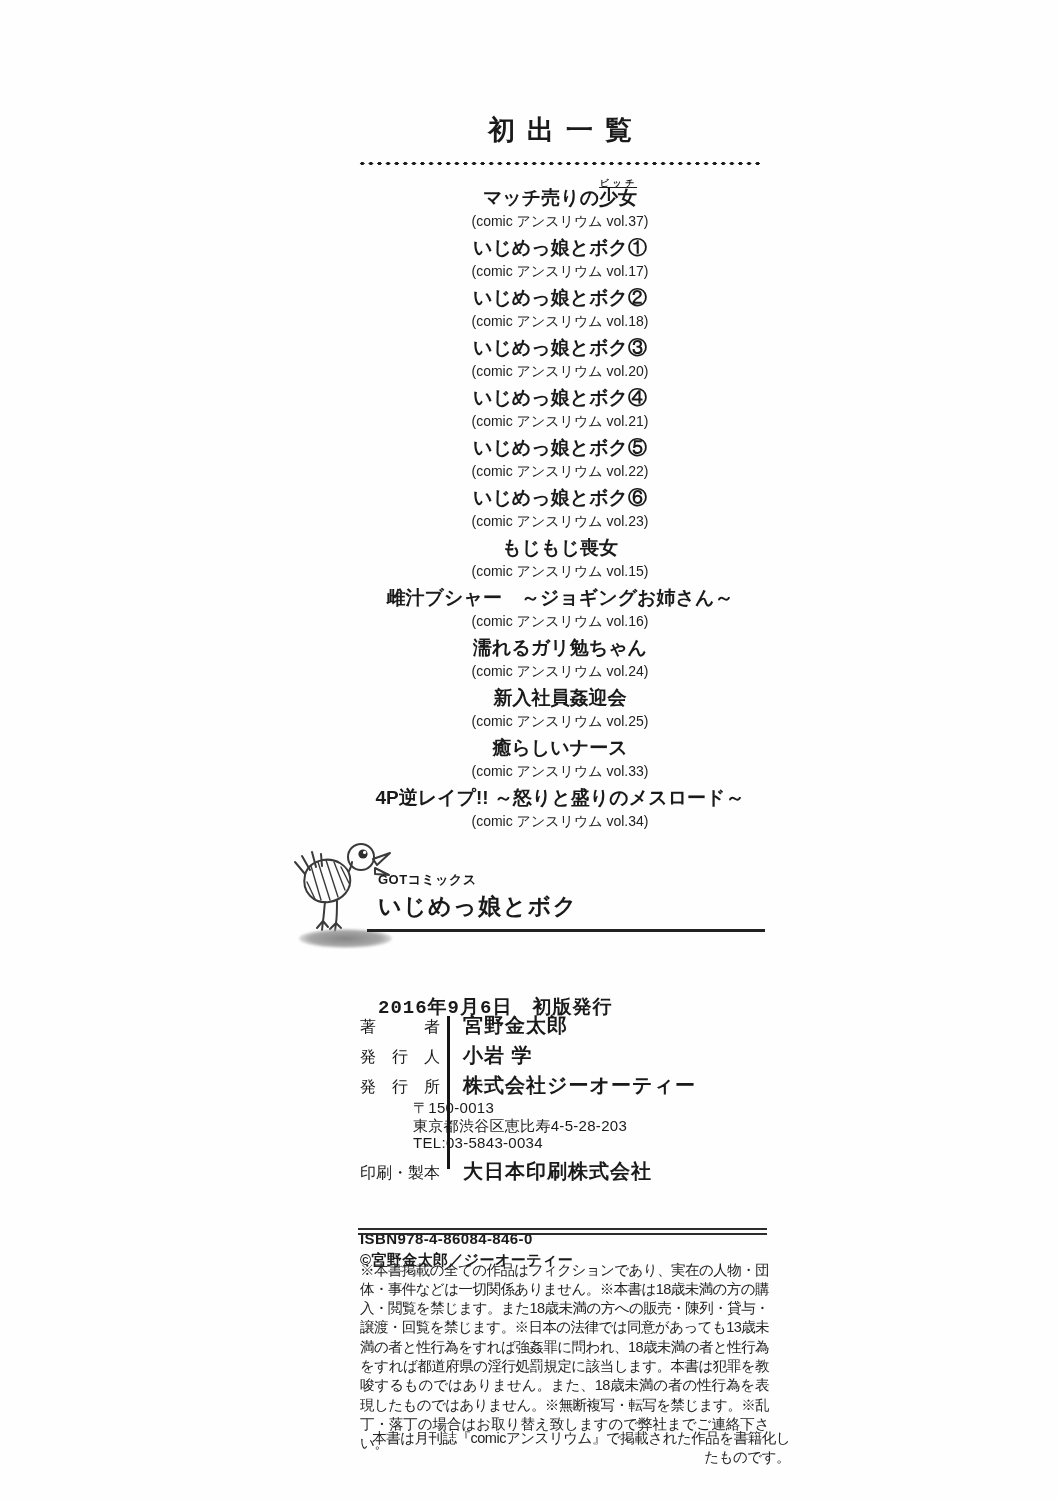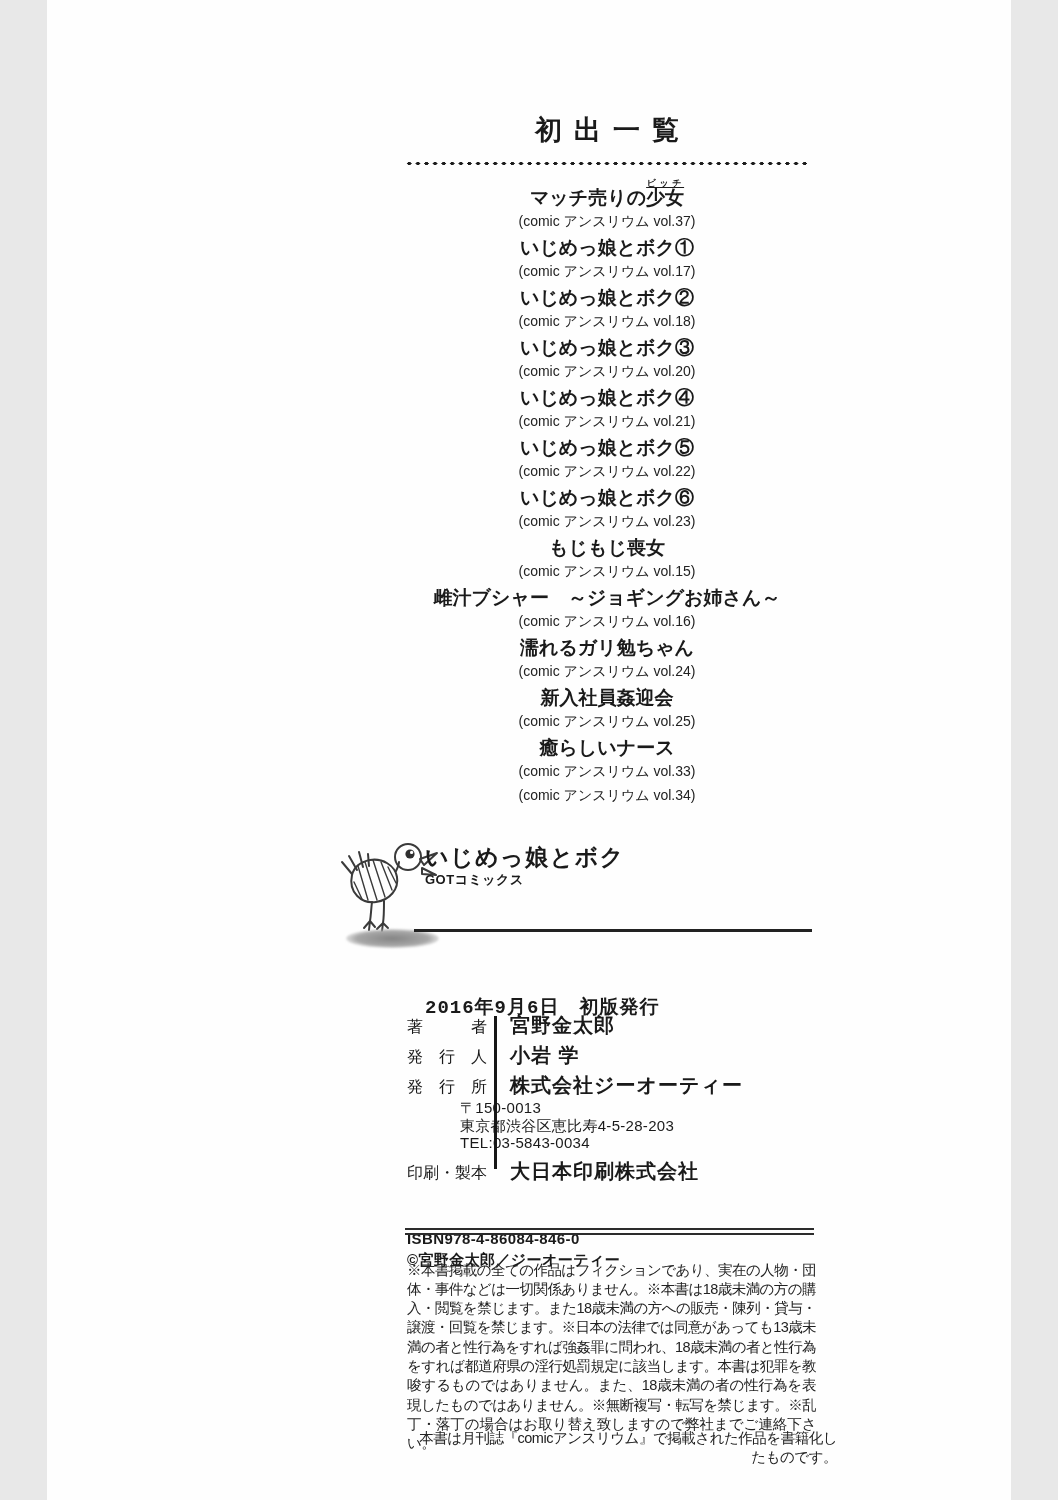--- a/index.html
+++ b/index.html
@@ -1,17 +1,17 @@
 <!DOCTYPE html>
 <html lang="ja"><head>
 <meta charset="utf-8">
 <style>
   html,body { margin:0; padding:0; background:#e8e8e8; }
   .page {
-    position:relative; width:964px; height:1500px; margin:0 auto;
+    position:relative; width:1058px; height:1500px; margin:0 auto;
     background:#fefefe; color:#1a1a1a; overflow:hidden;
     font-family:"Liberation Sans", sans-serif;
   }
 
   
   .credits { position:absolute; left:325px; top:112px; width:470px; text-align:center; }
   .credits-heading { font-size:27px; font-weight:bold; letter-spacing:12px; margin:0 0 13px 12px; }
   .dotted-divider {
     height:5px; margin:0 33px 12px;
     background-image:radial-gradient(circle 2px at center, #1c1c1c 96%, rgba(0,0,0,0) 100%);
@@ -23,21 +23,21 @@
   ruby rt { font-size:9px; font-weight:bold; letter-spacing:2px;text-decoration:underline; }
 
   
   .logo-bird { position:absolute; left:291px; top:841px; }
   .logo-shadow {
     position:absolute; left:299px; top:929px; width:93px; height:19px; border-radius:50%;
     background:radial-gradient(ellipse at center, #858585 0%, #a8a8a8 55%, rgba(200,200,200,0) 80%);
     filter:blur(1px);
   }
   .logo-series { position:absolute; left:378px; top:871px; font-size:13px; font-weight:bold; letter-spacing:0.5px; }
-  .logo-title { position:absolute; left:378px; top:842px; font-size:23px; font-weight:bold; letter-spacing:1.5px;text-align:center; }
+  .logo-title { position:absolute; left:378px; top:891px; font-size:23px; font-weight:bold; letter-spacing:1.5px;text-align:center; }
   .title-rule { position:absolute; left:367px; top:929px; width:398px; height:3px; background:#222; }
   .edition-line { position:absolute; left:378px; top:994px; font-size:19px; font-weight:bold; letter-spacing:1px;font-family:Liberation Mono, monospace; }
 
   
   .colophon { position:absolute; left:360px; top:1013px; width:406px; }
   .colophon-rule { position:absolute; left:87px; top:3px; height:153px; width:3px; background:#161616; }
   .col-row { display:flex; align-items:baseline; margin-bottom:5px; }
   .col-label { width:80px; flex:0 0 80px; font-size:16px; text-align:justify; text-align-last:justify; }
   .col-value { padding-left:23px; font-size:20px; font-weight:bold; line-height:24px; letter-spacing:1px; }
   .col-address { margin:1px 0 3px 53px; font-size:15px; line-height:17.5px; letter-spacing:0.3px; }
@@ -108,20 +108,21 @@
     </div>
     <div class="work">
       <div class="work-title">新入社員姦迎会</div>
       <div class="work-source">(comic アンスリウム vol.25)</div>
     </div>
     <div class="work">
       <div class="work-title">癒らしいナース</div>
       <div class="work-source">(comic アンスリウム vol.33)</div>
     </div>
     <div class="work">
+      <div class="work-title">4P逆レイプ!! ～怒りと盛りのメスロード～</div>
       <div class="work-source">(comic アンスリウム vol.34)</div>
     </div>
   </div>
 
   <div class="logo-bird">
     <svg width="102" height="95" viewBox="0 0 102 95" aria-hidden="true">
       <g fill="none" stroke="#3a3a3a" stroke-width="2" stroke-linecap="round" stroke-linejoin="round">
         <path d="M14,33 L4,21 M19,29 L11,15 M25,26 L21,11 M31,25 L30,13"></path>
         <path d="M14,34 C10,52 24,63 38,61 C52,59 61,48 59,36 C57,24 44,17 32,19 C22,21 16,26 14,34 Z"></path>
         <g stroke-width="1.4">

